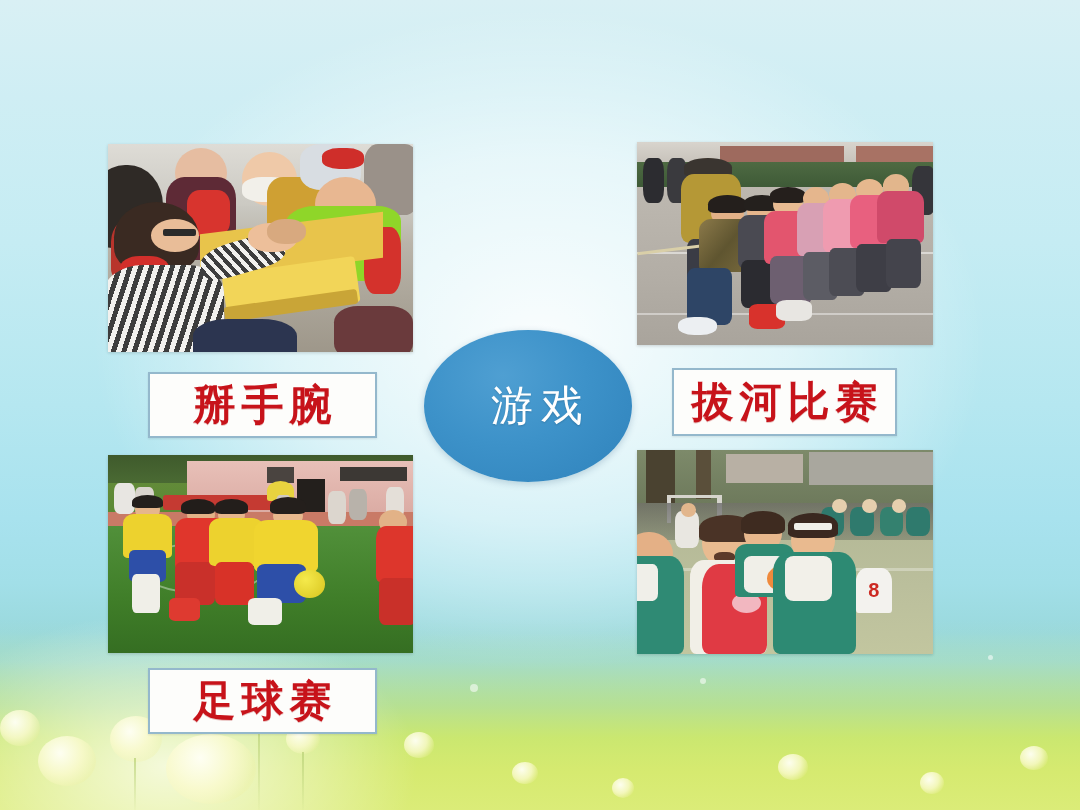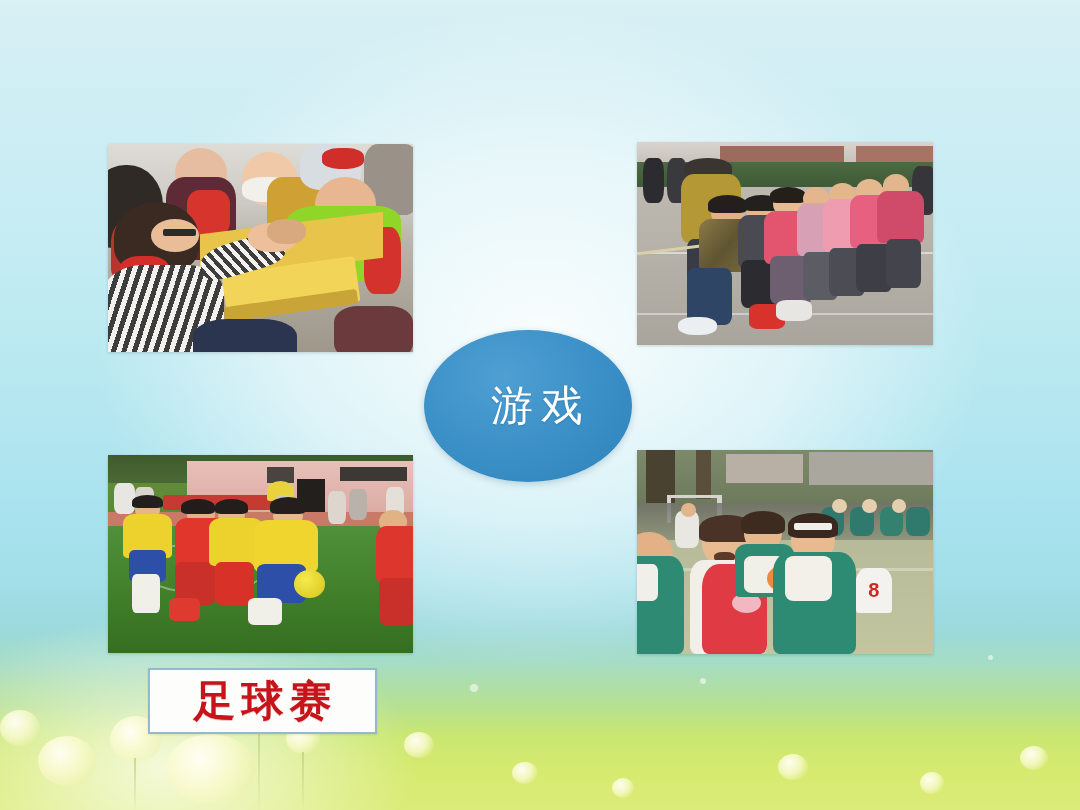--- a/index.html
+++ b/index.html
@@ -389,18 +389,24 @@
       <div class="rect" style="left:53%;top:36%;width:13%;height:3%;background:#f0efe9;border-radius:2px;"></div>
       <div class="blob" style="left:46%;top:50%;width:28%;height:50%;background:#2d8a73;border-radius:20% 20% 8% 8%;"></div>
       <div class="blob" style="left:50%;top:52%;width:16%;height:22%;background:#f2f0e9;border-radius:18%;"></div>
     </div>
   </div>
 
   <div class="center-oval">
     <span class="center-oval-line l2">游戏</span>
   </div>
 
+  <div class="caption" id="caption-arm-wrestling">
+    <span class="caption-text">掰手腕</span>
+  </div>
+  <div class="caption" id="caption-tug-of-war">
+    <span class="caption-text">拔河比赛</span>
+  </div>
   <div class="caption" id="caption-soccer">
     <span class="caption-text">足球赛</span>
   </div>
 
 
 </div>
 
 </body></html>

